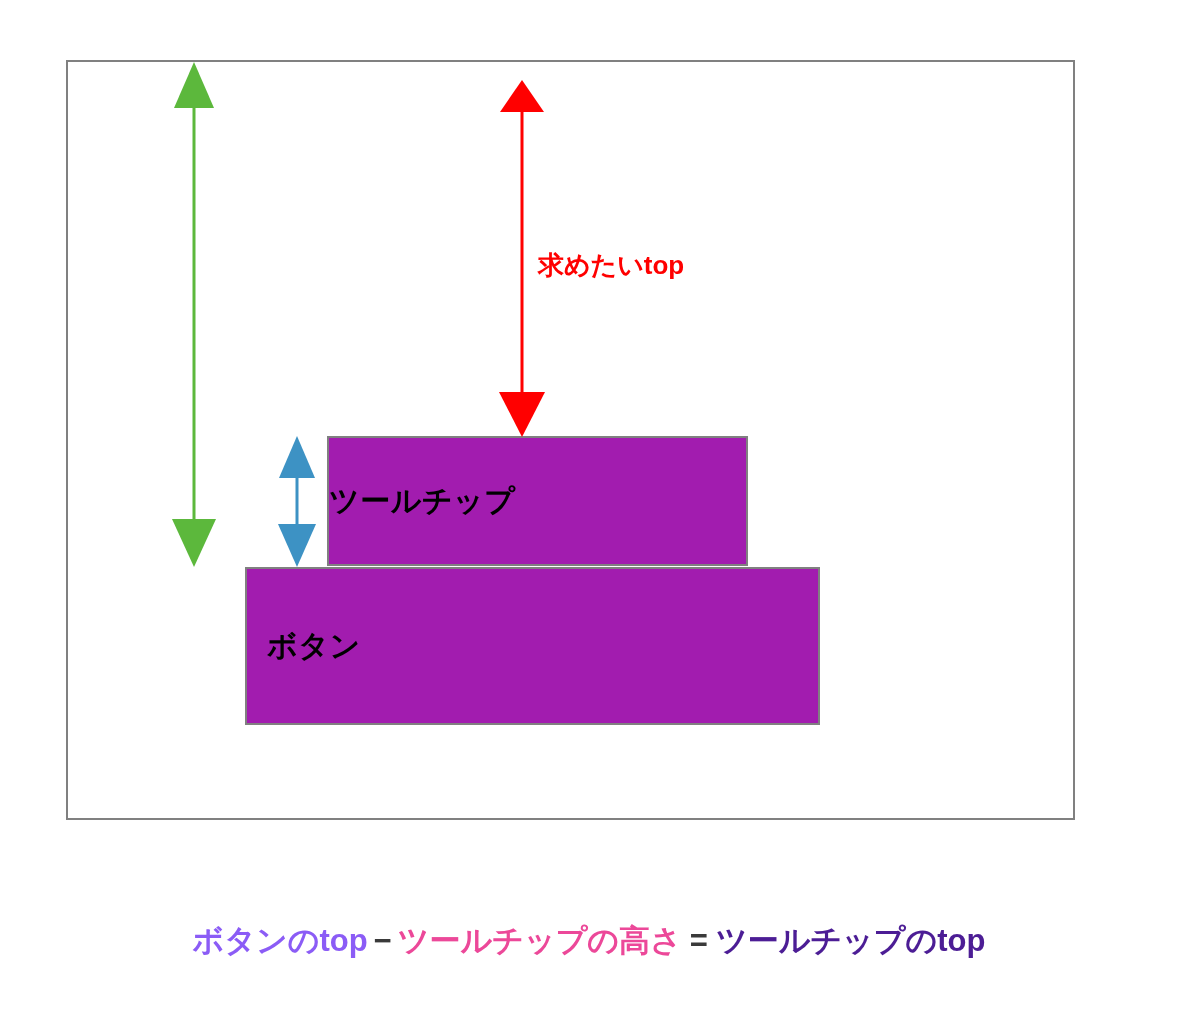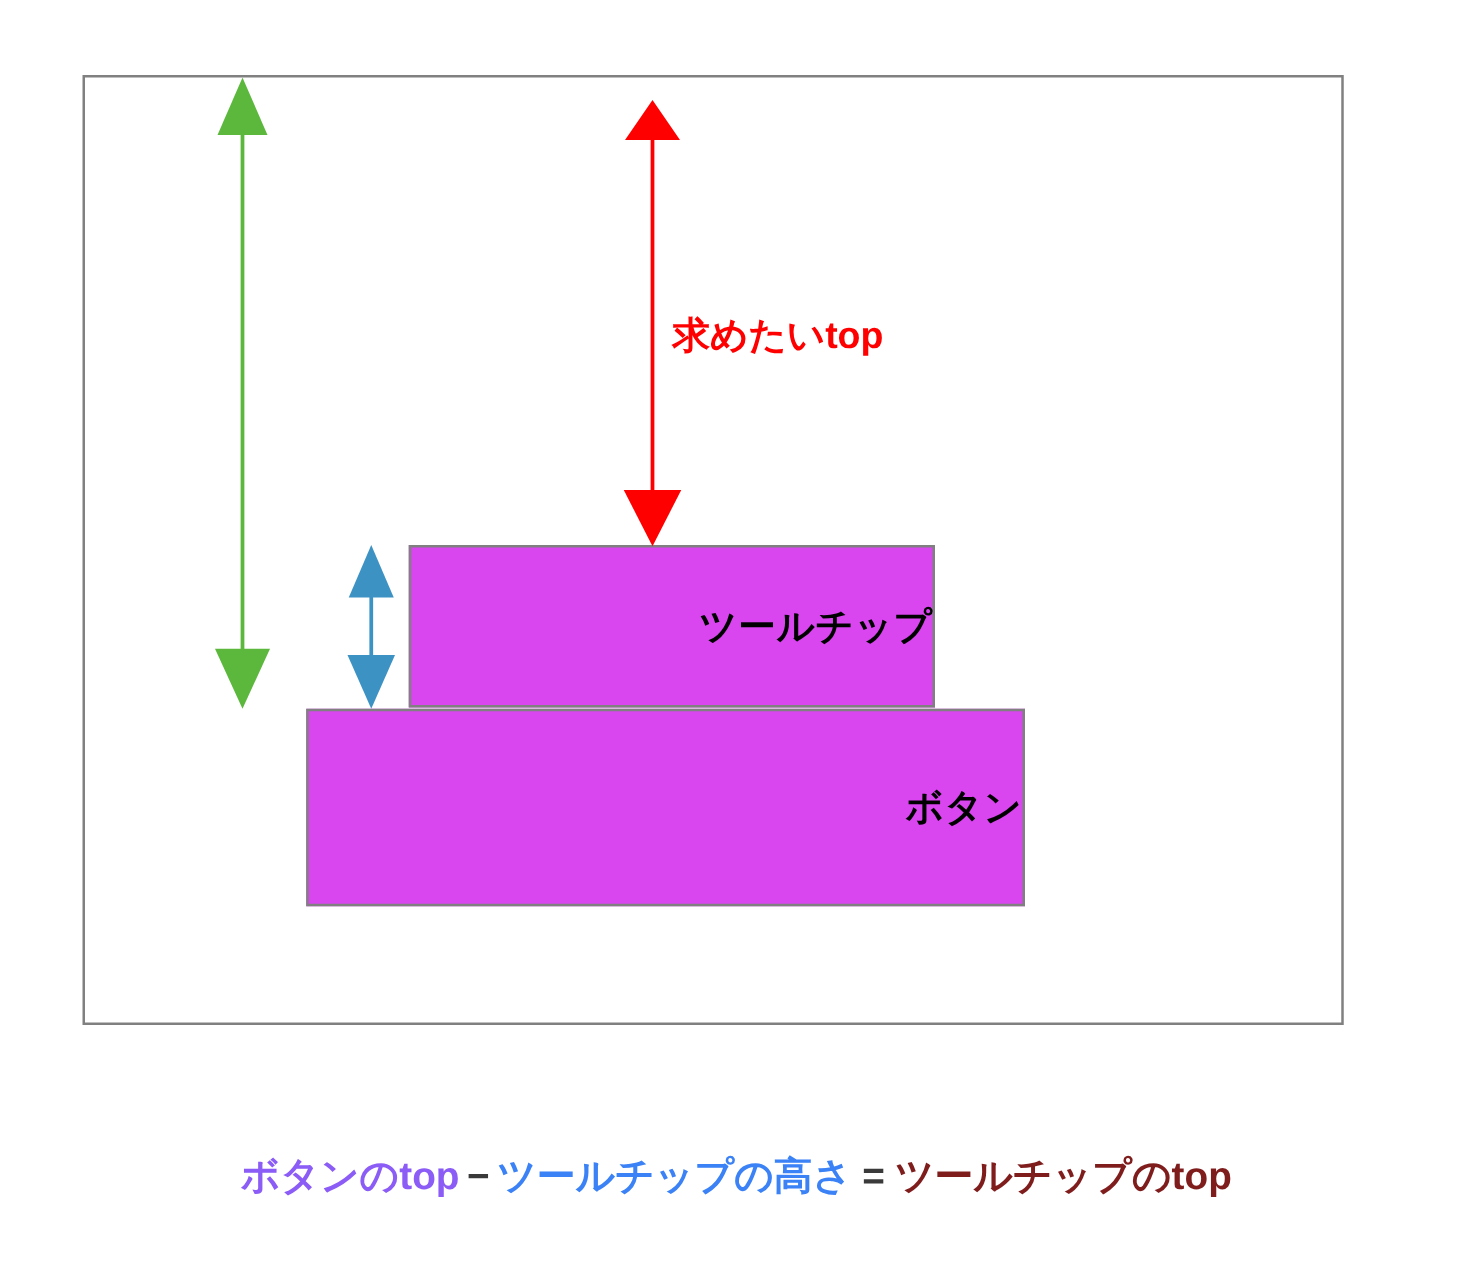--- a/index.html
+++ b/index.html
@@ -25,24 +25,24 @@
     border: 2px solid #808080;
     box-sizing: border-box;
     background: #ffffff;
   }
 
   
   .ui-box {
     position: absolute;
     border: 2px solid #808080;
     box-sizing: border-box;
-    background: #d946ef;
+    background: #a21caf;
     display: flex;
     align-items: center;
-    justify-content: flex-end;
+    justify-content: flex-start;
   }
   .ui-box .box-label {
     color: #000000;
     font-weight: bold;
     letter-spacing: 0.5px;
   }
 
   #tooltip-box {
     left: 327px;
     top: 436px;
@@ -70,41 +70,41 @@
     height: 1024px;
     pointer-events: none;
     z-index: 5;
   }
 
   
   #red-arrow-label {
     position: absolute;
     left: 538px;
     top: 248px;
-    font-size: 30px;
+    font-size: 26px;
     font-weight: bold;
     color: #FF0000;
     white-space: nowrap;
     z-index: 6;
   }
 
   
   #formula-caption {
     position: absolute;
     left: 0;
     top: 920px;
     width: 1178px;
     text-align: center;
     font-size: 31px;
     font-weight: bold;
     white-space: nowrap;
   }
   #formula-caption .term-green { color: #8b5cf6; }
-  #formula-caption .term-blue  { color: #3b82f6; }
-  #formula-caption .term-red   { color: #7f1d1d; text-align: center; }
+  #formula-caption .term-blue  { color: #ec4899; }
+  #formula-caption .term-red   { color: #4c1d95; text-align: center; }
   #formula-caption .op-minus   { color: #3A3A3A; padding: 0 6px; }
   #formula-caption .op-equals  { color: #3A3A3A; padding: 0 8px; }
 </style>
 </head>
 <body>
 
 <div id="diagram-frame"></div>
 
 <div class="ui-box" id="tooltip-box">
   <span class="box-label">ツールチップ</span>

